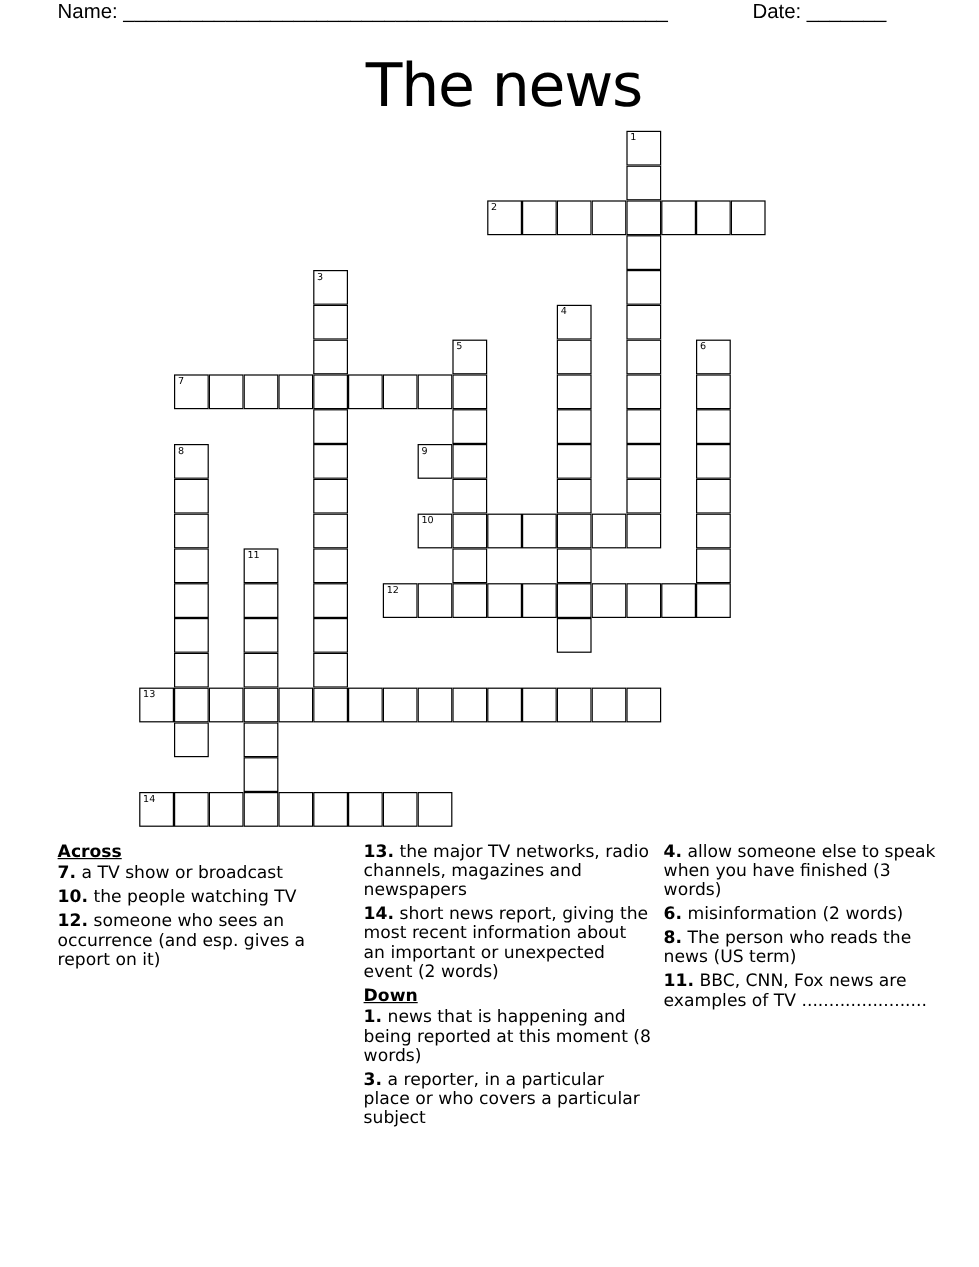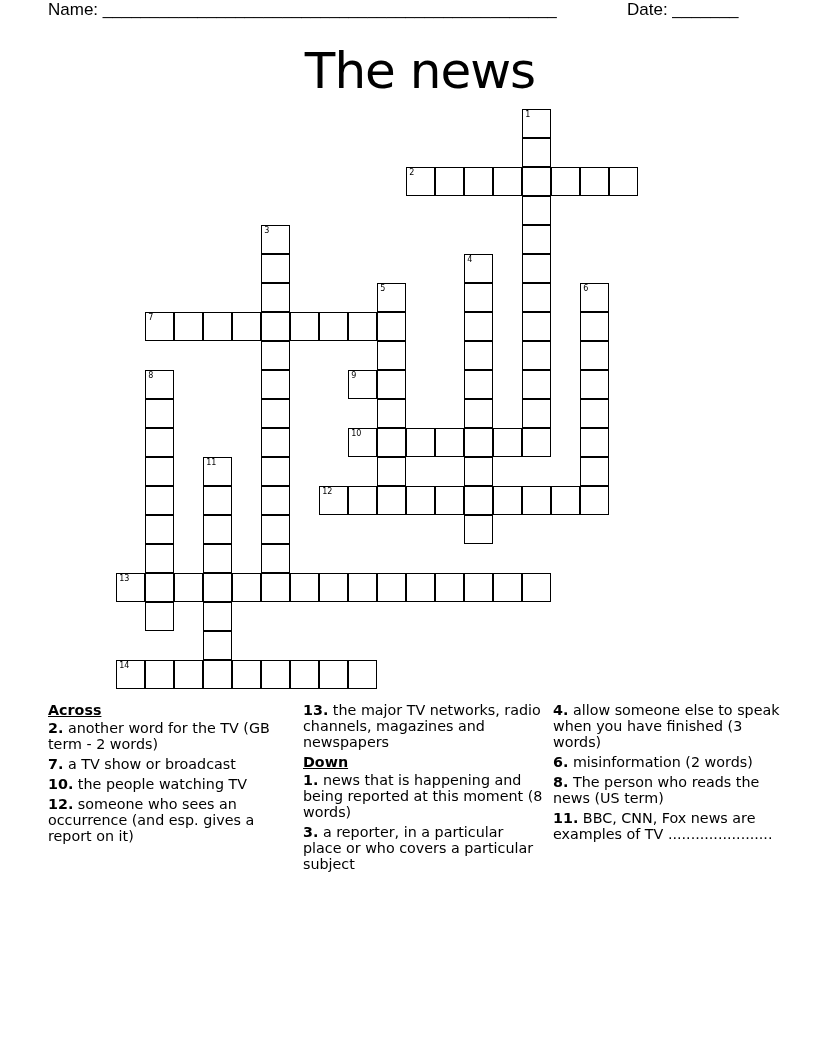--- a/index.html
+++ b/index.html
@@ -164,27 +164,27 @@
     <div class="cell" style="left: 233px; top: 661px;"></div>
     <div class="cell" style="left: 262px; top: 661px;"></div>
     <div class="cell" style="left: 291px; top: 661px;"></div>
     <div class="cell" style="left: 320px; top: 661px;"></div>
     <div class="cell" style="left: 349px; top: 661px;"></div>
   </div>
 
 <div class="clues">
   <div class="clue-col" style="left:48px;">
     <div class="clue-head">Across</div>
-    <div class="clue"><b>2.</b><span> another word for the TV (GB term - 2 words)</span></div>
     <div class="clue"><b>7.</b><span> a TV show or broadcast</span></div>
     <div class="clue"><b>10.</b><span> the people watching TV</span></div>
     <div class="clue"><b>12.</b><span> someone who sees an occurrence (and esp. gives a report on it)</span></div>
   </div>
   <div class="clue-col" style="left:291px;margin-left:12px;">
     <div class="clue"><b>13.</b><span> the major TV networks, radio channels, magazines and newspapers</span></div>
+    <div class="clue"><b>14.</b><span> short news report, giving the most recent information about an important or unexpected event (2 words)</span></div>
     <div class="clue-head">Down</div>
     <div class="clue"><b>1.</b><span> news that is happening and being reported at this moment (8 words)</span></div>
     <div class="clue"><b>3.</b><span> a reporter, in a particular place or who covers a particular subject</span></div>
   </div>
   <div class="clue-col" style="left:553px;">
     <div class="clue"><b>4.</b><span> allow someone else to speak when you have finished (3 words)</span></div>
     <div class="clue"><b>6.</b><span> misinformation (2 words)</span></div>
     <div class="clue"><b>8.</b><span> The person who reads the news (US term)</span></div>
     <div class="clue"><b>11.</b><span> BBC, CNN, Fox news are examples of TV .......................</span></div>
   </div>

